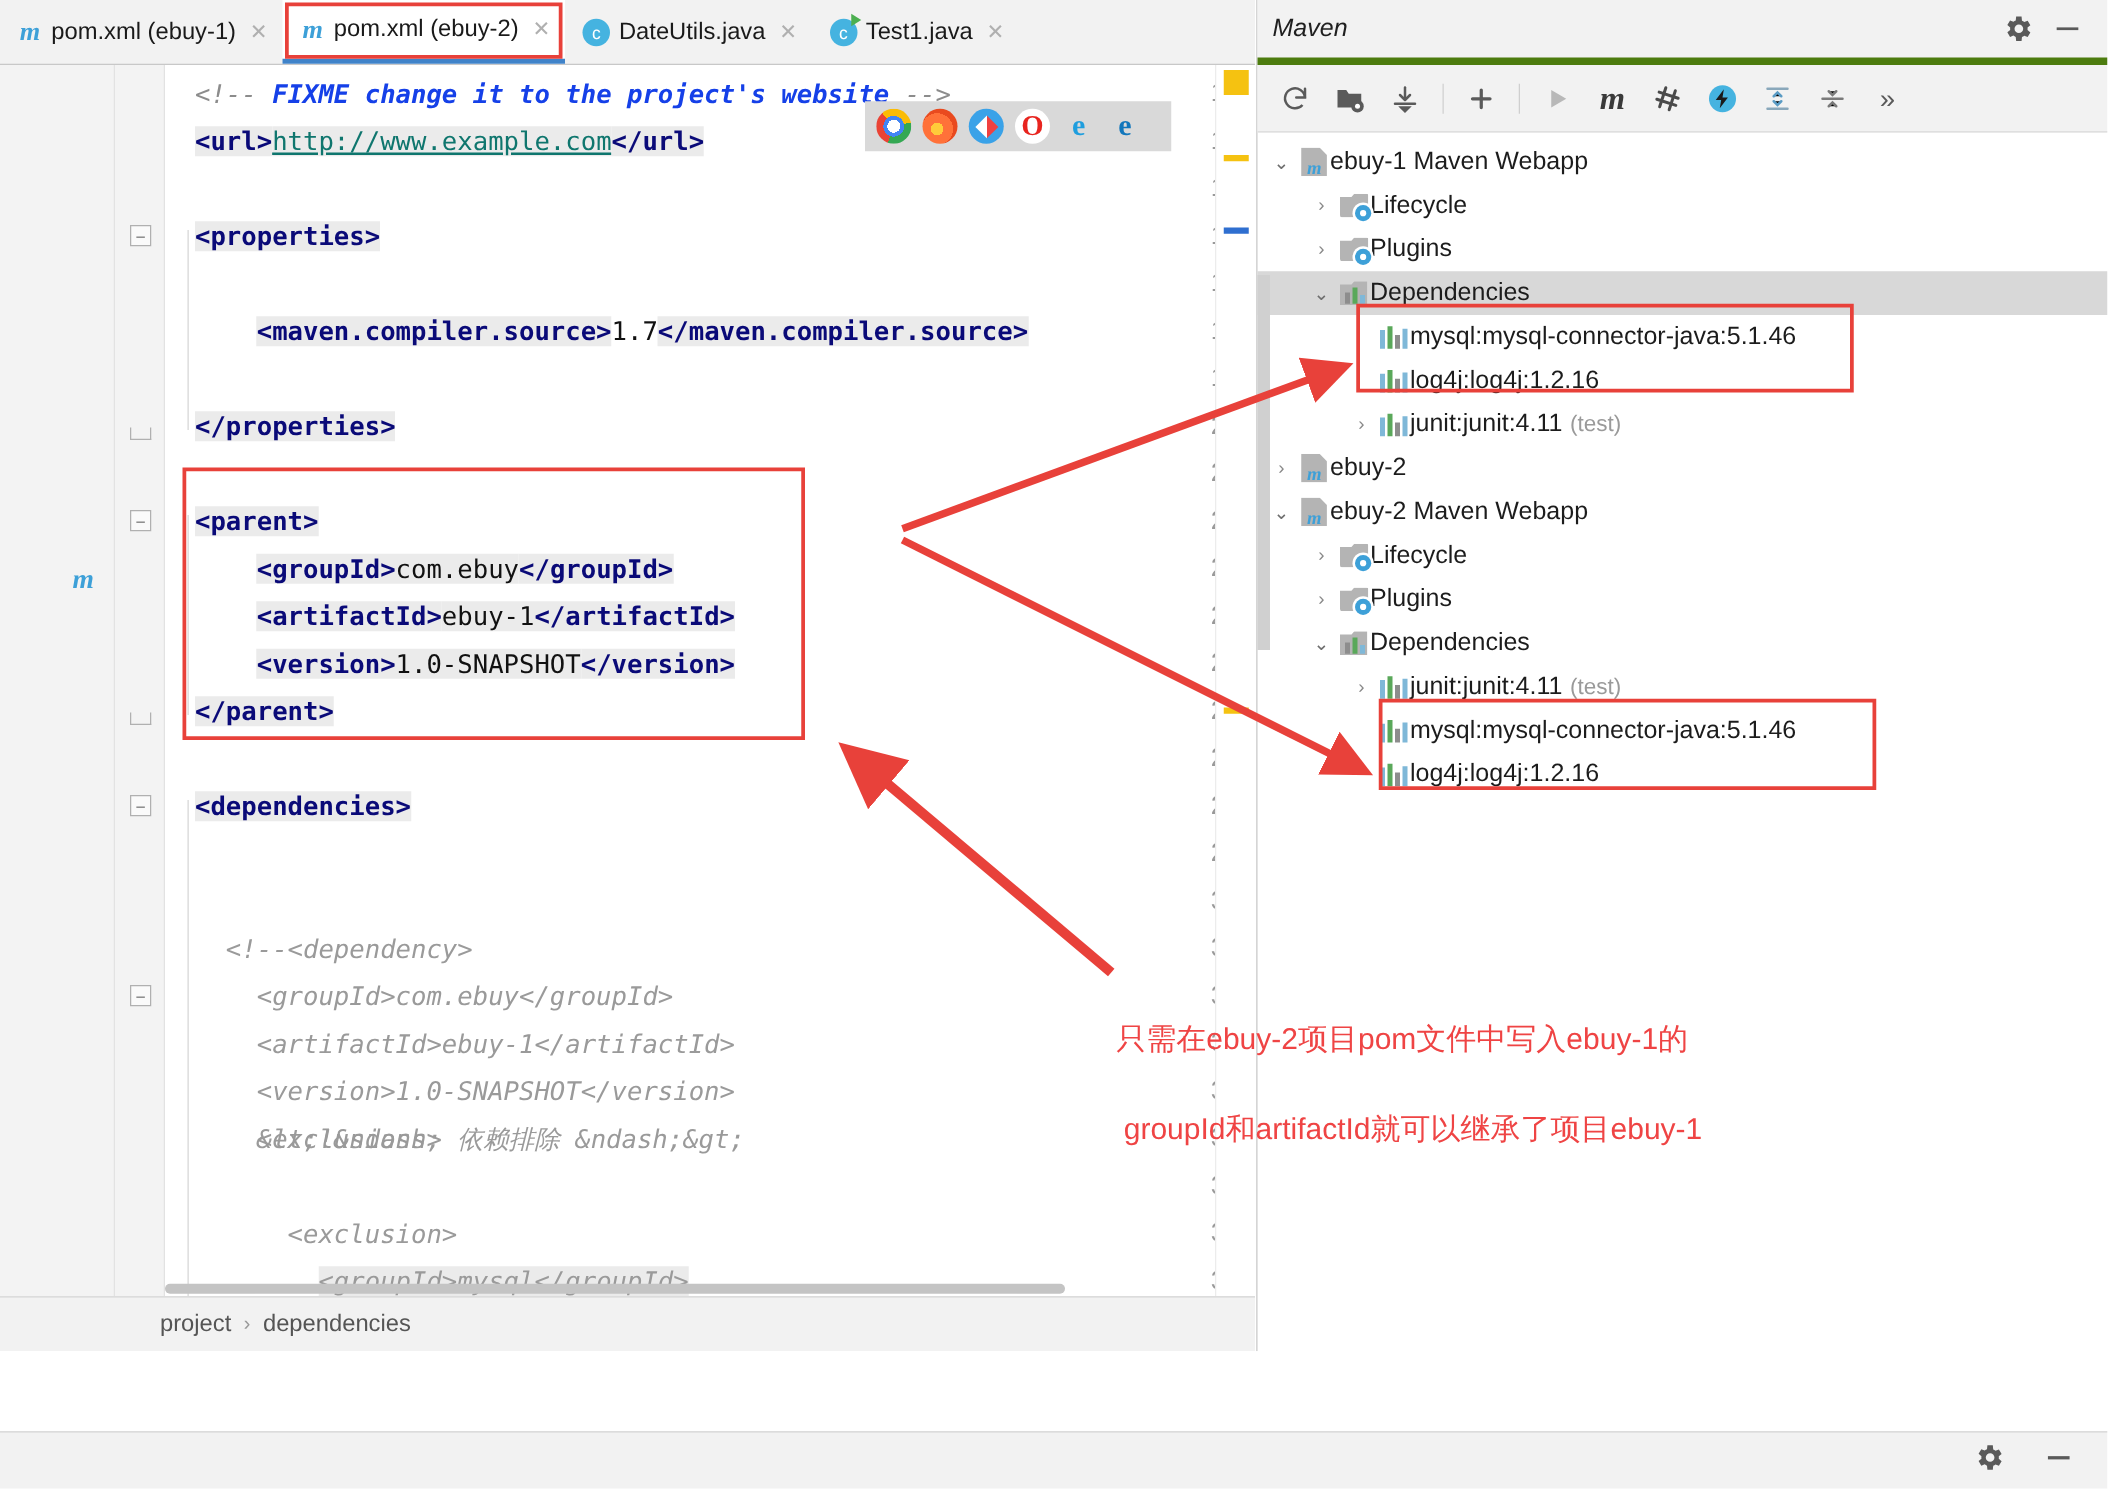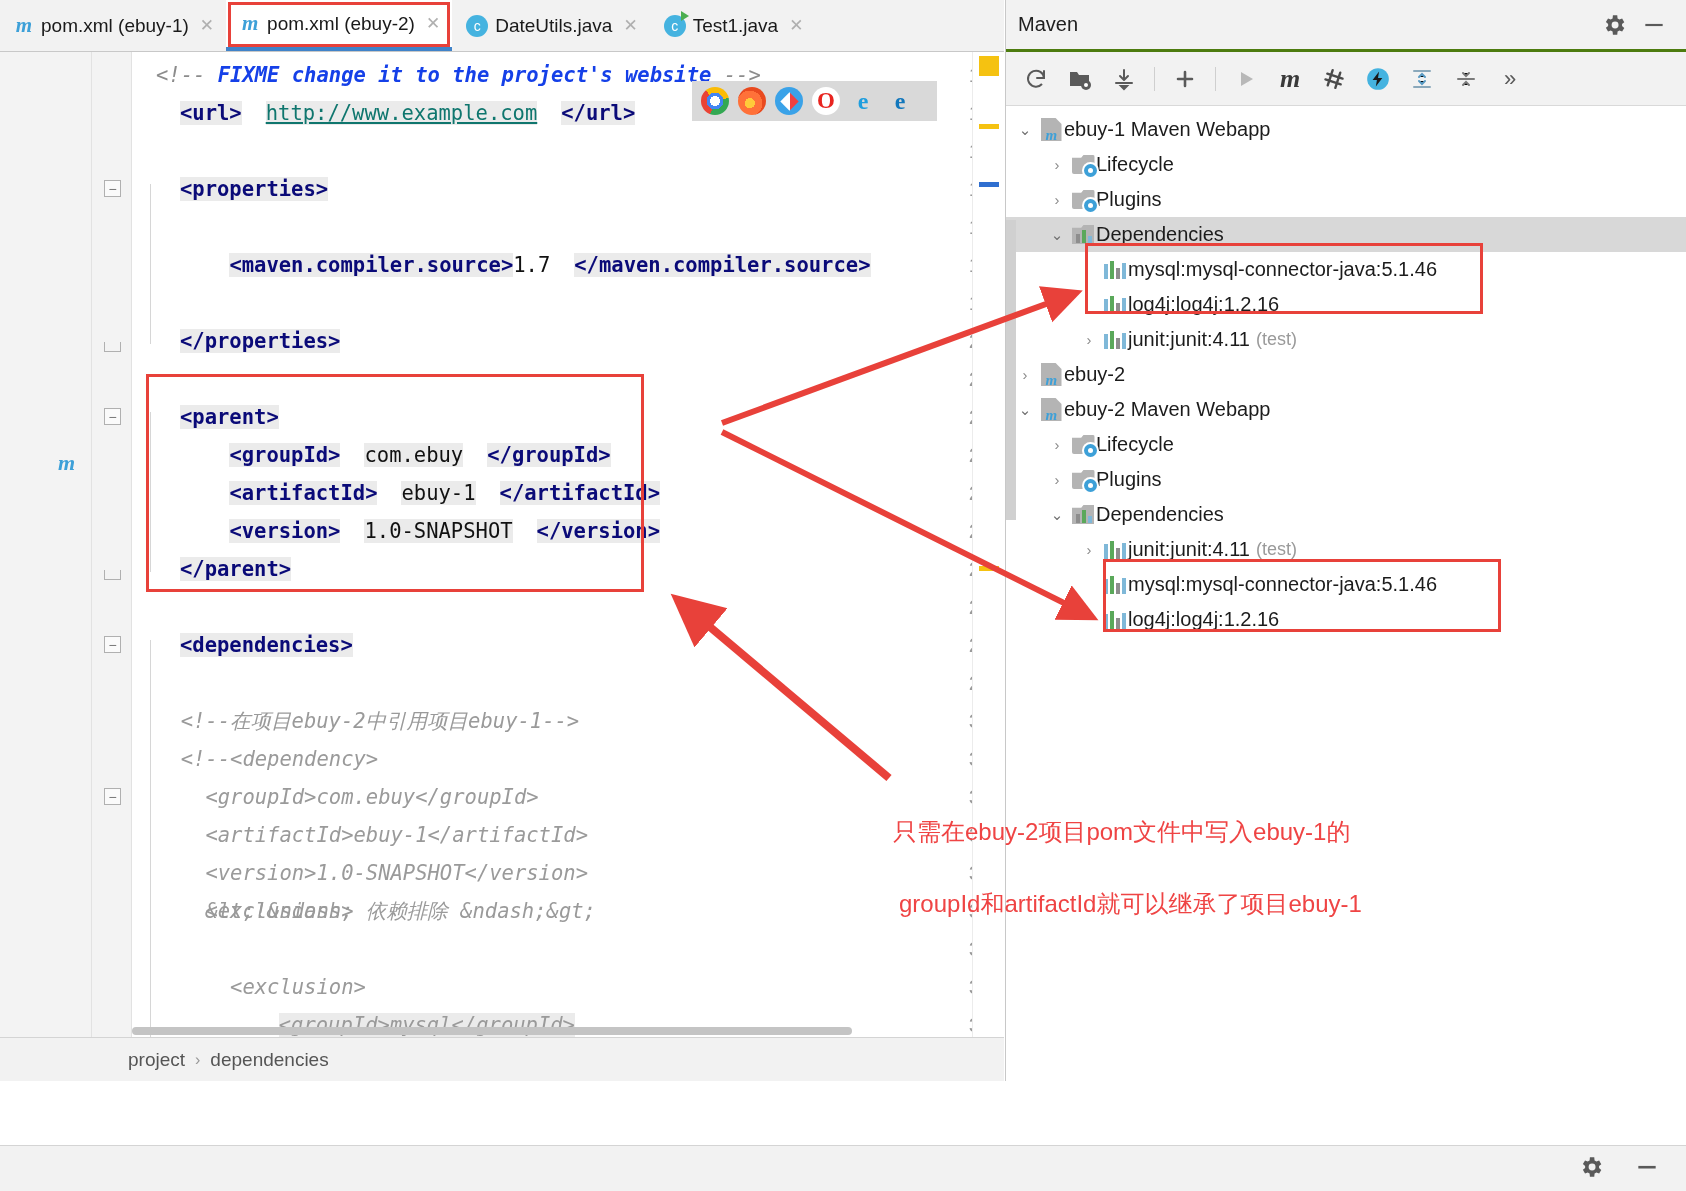--- a/index.html
+++ b/index.html
@@ -75,21 +75,21 @@
     font-family: "DejaVu Sans Mono", monospace;
     font-size: 20.5px; line-height: 38px; height: 38px;
     color: #0d0d7a;
   }
   .codeline .pl { color: #0a0a78; font-weight: bold; }
   .codeline .tx { color: #111111; font-weight: normal; }
   .codeline .cm { color: #8c8c8c; font-style: italic; }
   .codeline .fix { color: #1540e8; font-style: italic; font-weight: bold; }
   .codeline .cmplain { color: #9a9a9a; font-style: italic; }
   .codeline .ul { text-decoration: underline; color: #0f766e; }
-  .hl { background: #ebebeb; margin-left: 24px; }
+  .hl { background: #ebebeb; }
 
   
   .fold {
     position: absolute; left: 104px; width: 17px; height: 17px;
     border: 1px solid #b0b0b0; background: #fafafa;
     display: flex; align-items: center; justify-content: center;
     font-size: 14px; color: #777; line-height: 1;
   }
   .foldend {
     position: absolute; left: 104px; width: 17px; height: 10px;
@@ -140,22 +140,22 @@
     display: flex; align-items: center; justify-content: flex-end;
     gap: 30px; padding-right: 26px;
   }
 
   
   .maven {
     position: absolute; left: 1005px; top: 0; width: 681px; height: 1081px;
     background: #ffffff; border-left: 1px solid #c8c8c8;
   }
   .maven-head {
-    height: 52px; background: #f2f2f2; border-bottom: 3px solid #4d7c0f;
-    display: flex; align-items: center; padding: 0 12px;
+    height: 52px; background: #f2f2f2; border-bottom: 6px solid #4d7c0f;
+    display: flex; align-items: center; padding: 0 12px; font-style: italic;
   }
   .maven-title { font-size: 20px; color: #202020; flex: 1; }
   .maven-toolbar {
     height: 54px; background: #f2f2f2; border-bottom: 1px solid #d9d9d9;
     display: flex; align-items: center; gap: 4px; padding: 0 10px;
   }
   .tbtn {
     width: 40px; height: 40px; display: flex; align-items: center;
     justify-content: center; color: #5a5a5a;
   }
@@ -314,21 +314,20 @@
       <div class="codeline" style="top:460px">    <span class="pl hl">&lt;version&gt;</span><span class="tx hl">1.0-SNAPSHOT</span><span class="pl hl">&lt;/version&gt;</span></div>
 
       <div class="codeline" style="top:498px"><span class="pl hl">&lt;/parent&gt;</span></div>
 
       <div class="codeline" style="top:536px"> </div>
 
       <div class="codeline" style="top:574px"><span class="pl hl">&lt;dependencies&gt;</span></div>
 
       <div class="codeline" style="top:612px"> </div>
 
-      <div class="codeline" style="top:650px">  <span class="cmplain">&lt;!--在项目ebuy-2中引用项目ebuy-1--&gt;</span></div>
 
       <div class="codeline" style="top:688px">  <span class="cmplain">&lt;!--&lt;dependency&gt;</span></div>
 
       <div class="codeline" style="top:726px">    <span class="cmplain">&lt;groupId&gt;com.ebuy&lt;/groupId&gt;</span></div>
 
       <div class="codeline" style="top:764px">    <span class="cmplain">&lt;artifactId&gt;ebuy-1&lt;/artifactId&gt;</span></div>
 
       <div class="codeline" style="top:802px">    <span class="cmplain">&lt;version&gt;1.0-SNAPSHOT&lt;/version&gt;</span></div>
 
       <div class="codeline" style="top:840px">    <span class="cmplain">&amp;lt;!&amp;ndash; 依赖排除 &amp;ndash;&amp;gt;</span></div>

